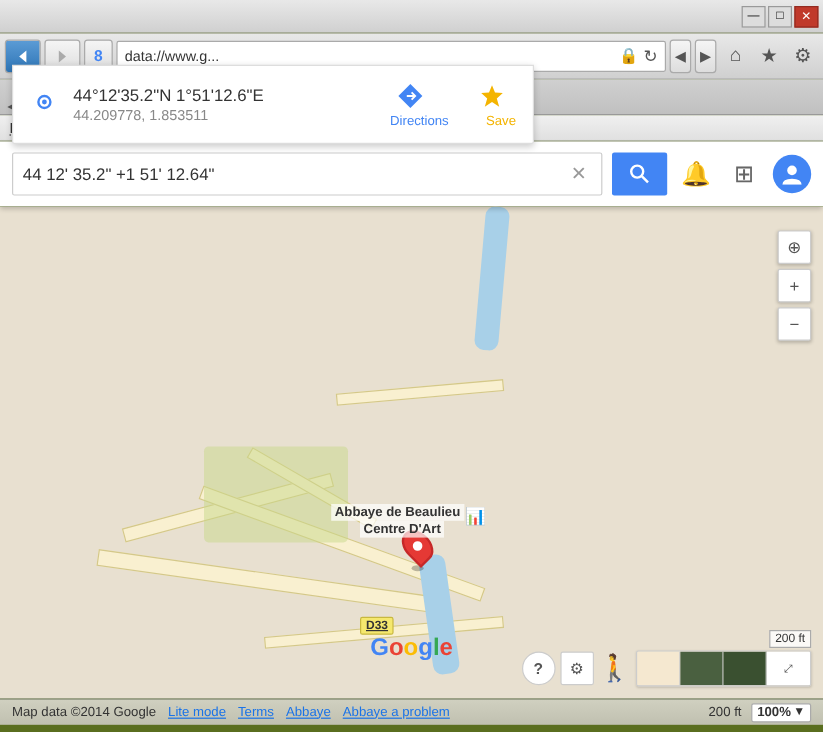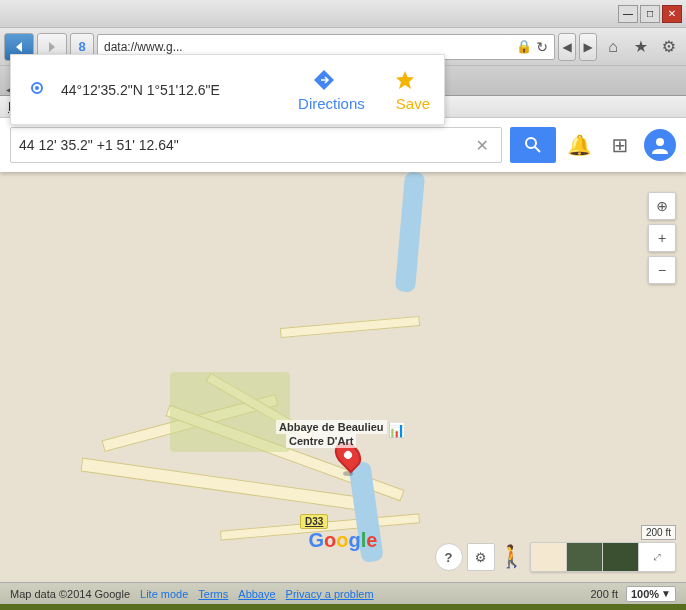--- a/index.html
+++ b/index.html
@@ -163,21 +163,21 @@
       gap: 16px;
       margin-left: auto;
     }
     .autocomplete-action {
       display: flex;
       flex-direction: column;
       align-items: center;
       gap: 2px;
       cursor: pointer;
     }
-    .action-label { font-size: 15px; margin-left: 15px; }
+    .action-label { font-size: 11px; margin-left: 15px; }
     .action-label.directions { color: #4285f4; }
     .action-label.save { color: #f4b400; text-align: center; }
 
     
     .map-container {
       position: relative;
       width: 686px;
       height: 410px;
       overflow: hidden;
     }
@@ -479,20 +479,21 @@
 </div>
 
 <div class="autocomplete-dropdown">
   <div class="autocomplete-item">
     <svg width="24" height="24" viewBox="0 0 24 24">
       <circle cx="12" cy="10" r="5" fill="none" stroke="#4285f4" stroke-width="2"></circle>
       <circle cx="12" cy="10" r="2" fill="#4285f4"></circle>
     </svg>
     <div>
       <div class="autocomplete-main">44°12'35.2"N 1°51'12.6"E</div>
+      <div class="autocomplete-sub">44.209778, 1.853511</div>
     </div>
     <div class="autocomplete-actions">
       <div class="autocomplete-action">
         <svg width="26" height="26" viewBox="0 0 26 26">
           <path d="M13 3 L23 13 L13 23 L3 13 Z" fill="#4285f4"></path>
           <path d="M10 13 L16 13 M14 10 L17 13 L14 16" stroke="white" stroke-width="1.5" fill="none"></path>
         </svg>
         <span class="action-label directions">Directions</span>
       </div>
       <div class="autocomplete-action">
@@ -521,21 +522,21 @@
     <div class="map-green" style="width:120px;height:80px;top:200px;left:170px;border-radius:4px;opacity:0.5;"></div>
 
     <div class="map-marker" style="position:absolute;top:268px;left:337px;">
       <div style="width:22px;height:30px;background:#e53935;border-radius:50% 50% 50% 0;transform:rotate(-45deg);border:2px solid #c62828;position:relative;">
         <div style="width:8px;height:8px;background:white;border-radius:50%;position:absolute;top:50%;left:50%;transform:translate(-50%,-50%);"></div>
       </div>
       <div style="width:10px;height:5px;background:rgba(0,0,0,0.25);border-radius:50%;margin-top:1px;"></div>
     </div>
 
     <div class="place-label" style="top:248px;left:276px;">Abbaye de Beaulieu</div>
-    <div class="place-label" style="top:262px;left:286px;">Centre D'Art</div>
+    <div class="place-label" style="top:262px;left:300px;">Centre D'Art</div>
     <div class="chart-icon" style="top:250px;left:388px;">📊</div>
 
     <div class="road-label" style="top:342px;left:300px;text-decoration:underline;">D33</div>
 
     <div class="google-logo">
       <span class="g">G</span><span class="o1">o</span><span class="o2">o</span><span class="o3">g</span><span class="g2">l</span><span class="l">e</span>
     </div>
 
     <div class="map-controls">
       <div class="map-ctrl-btn">⊕</div>
@@ -556,24 +557,24 @@
       </div>
     </div>
 
     <div class="scale-bar">200 ft</div>
 
   </div>
 </div>
 
 <div class="status-bar">
   <span>Map data ©2014 Google</span>
-  <span style="cursor:pointer;color:#1a73e8;">Lite mode</span>
+  <span style="cursor:pointer;text-decoration:underline;color:#1a73e8;">Lite mode</span>
   <span style="cursor:pointer;text-decoration:underline;color:#1a73e8;">Terms</span>
   <span style="cursor:pointer;text-decoration:underline;color:#1a73e8;">Abbaye</span>
-  <span style="cursor:pointer;text-decoration:underline;color:#1a73e8;">Privacy a problem</span>
+  <span style="cursor:pointer;text-decoration:underline;color:#1a73e8;">Abbaye a problem</span>
   <div class="status-bar-right">
     <span>200 ft</span>
     <div class="zoom-control">
       <span class="zoom-pct">100%</span>
       <span style="font-size:10px;cursor:pointer;">▼</span>
     </div>
   </div>
 </div>
 
 </body></html>

